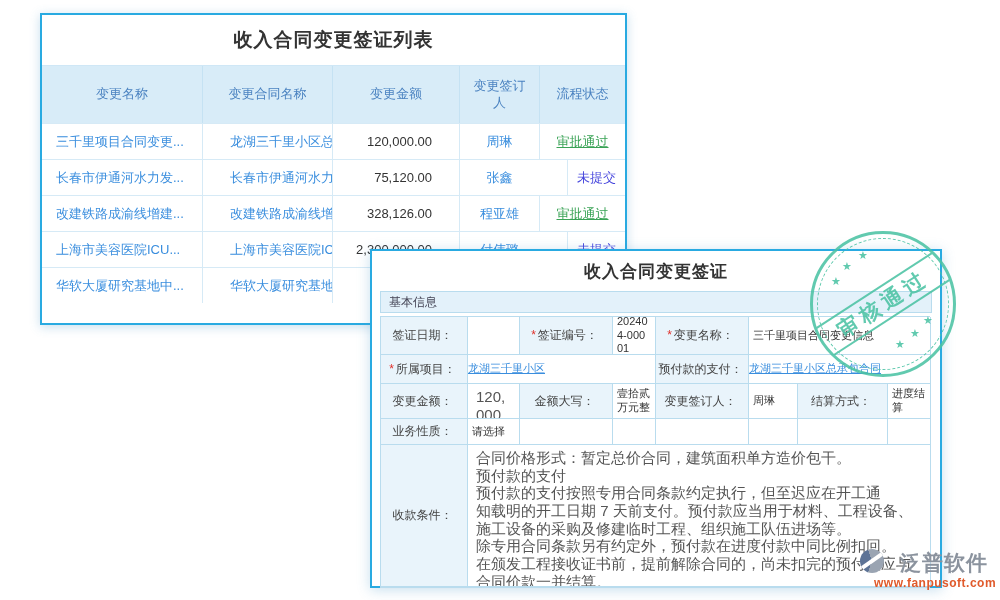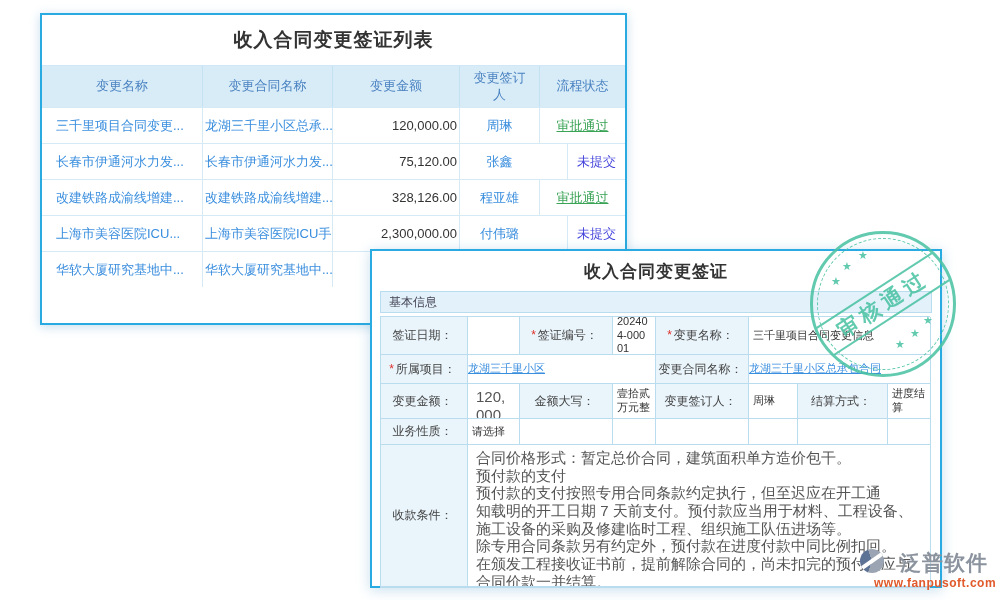--- a/index.html
+++ b/index.html
@@ -7,28 +7,28 @@
               font-family:"Liberation Sans","DejaVu Sans",sans-serif; }
   .page { position:relative; width:1000px; height:600px; background:#fff; }
 
   
   .list-panel { position:absolute; left:40px; top:13px; width:587px; height:312px;
     background:#fff; border:2px solid var(--accent); z-index:1;
     box-shadow:0 2px 10px rgba(70,150,200,.30); }
   .list-title { height:50px; display:flex; align-items:center; justify-content:center;
     font-size:19px; font-weight:bold; color:#333; letter-spacing:1px; }
   .lheader { display:grid; grid-template-columns:160px 130px 127px 80px 86px;
-    height:42px; background:var(--header-bg); border-top:1px solid #cfe7f6; }
+    height:58px; background:var(--header-bg); border-top:1px solid #cfe7f6; }
   .hc { display:flex; align-items:center; justify-content:center; text-align:center;
     color:var(--header-text); font-size:13px; line-height:1.25; padding:0 8px;
     border-left:1px solid #c5e2f3; }
   .lheader .hc:first-child { border-left:none; }
   .lrow { display:grid; grid-template-columns:160px 130px 127px 80px 86px;
     height:36px; border-top:1px solid var(--row-line); }
-  .c { display:flex; align-items:center; font-size:13px; padding:0 2px;
+  .c { display:flex; align-items:center; font-size:13px; padding:0 27px;
     border-left:1px solid var(--row-line); overflow:hidden; white-space:nowrap; }
   .lrow .c:first-child { border-left:none; padding-left:14px; }
   .c-name,.c-contract { color:var(--link); }
   .c-amount { justify-content:flex-end; color:#333; }
   .c-signer { justify-content:center; color:var(--link); padding:0 4px; }
   .c-status { justify-content:center; padding:0 4px; }
   .st-approved { color:var(--approved); text-decoration:underline; }
   .st-unsubmitted { color:var(--unsubmitted);margin-left:28px; }
 
   
@@ -158,21 +158,21 @@
           <span>变更名称：</span>
         </div>
       <div class="fcell val s3">三千里项目合同变更信息</div>
 
       <div class="fcell lbl">
           <span class="req">*</span>
           <span>所属项目：</span>
         </div>
       <div class="fcell val s3 vlink">龙湖三千里小区</div>
       <div class="fcell lbl">
-          <span>变更合同名称：</span>
+          <span>预付款的支付：</span>
         </div>
       <div class="fcell val s3 vlink">龙湖三千里小区总承包合同</div>
 
       <div class="fcell lbl">
           <span>变更金额：</span>
         </div>
       <div class="fcell val pre">120,000
 .00</div>
       <div class="fcell lbl">
           <span>金额大写：</span>

